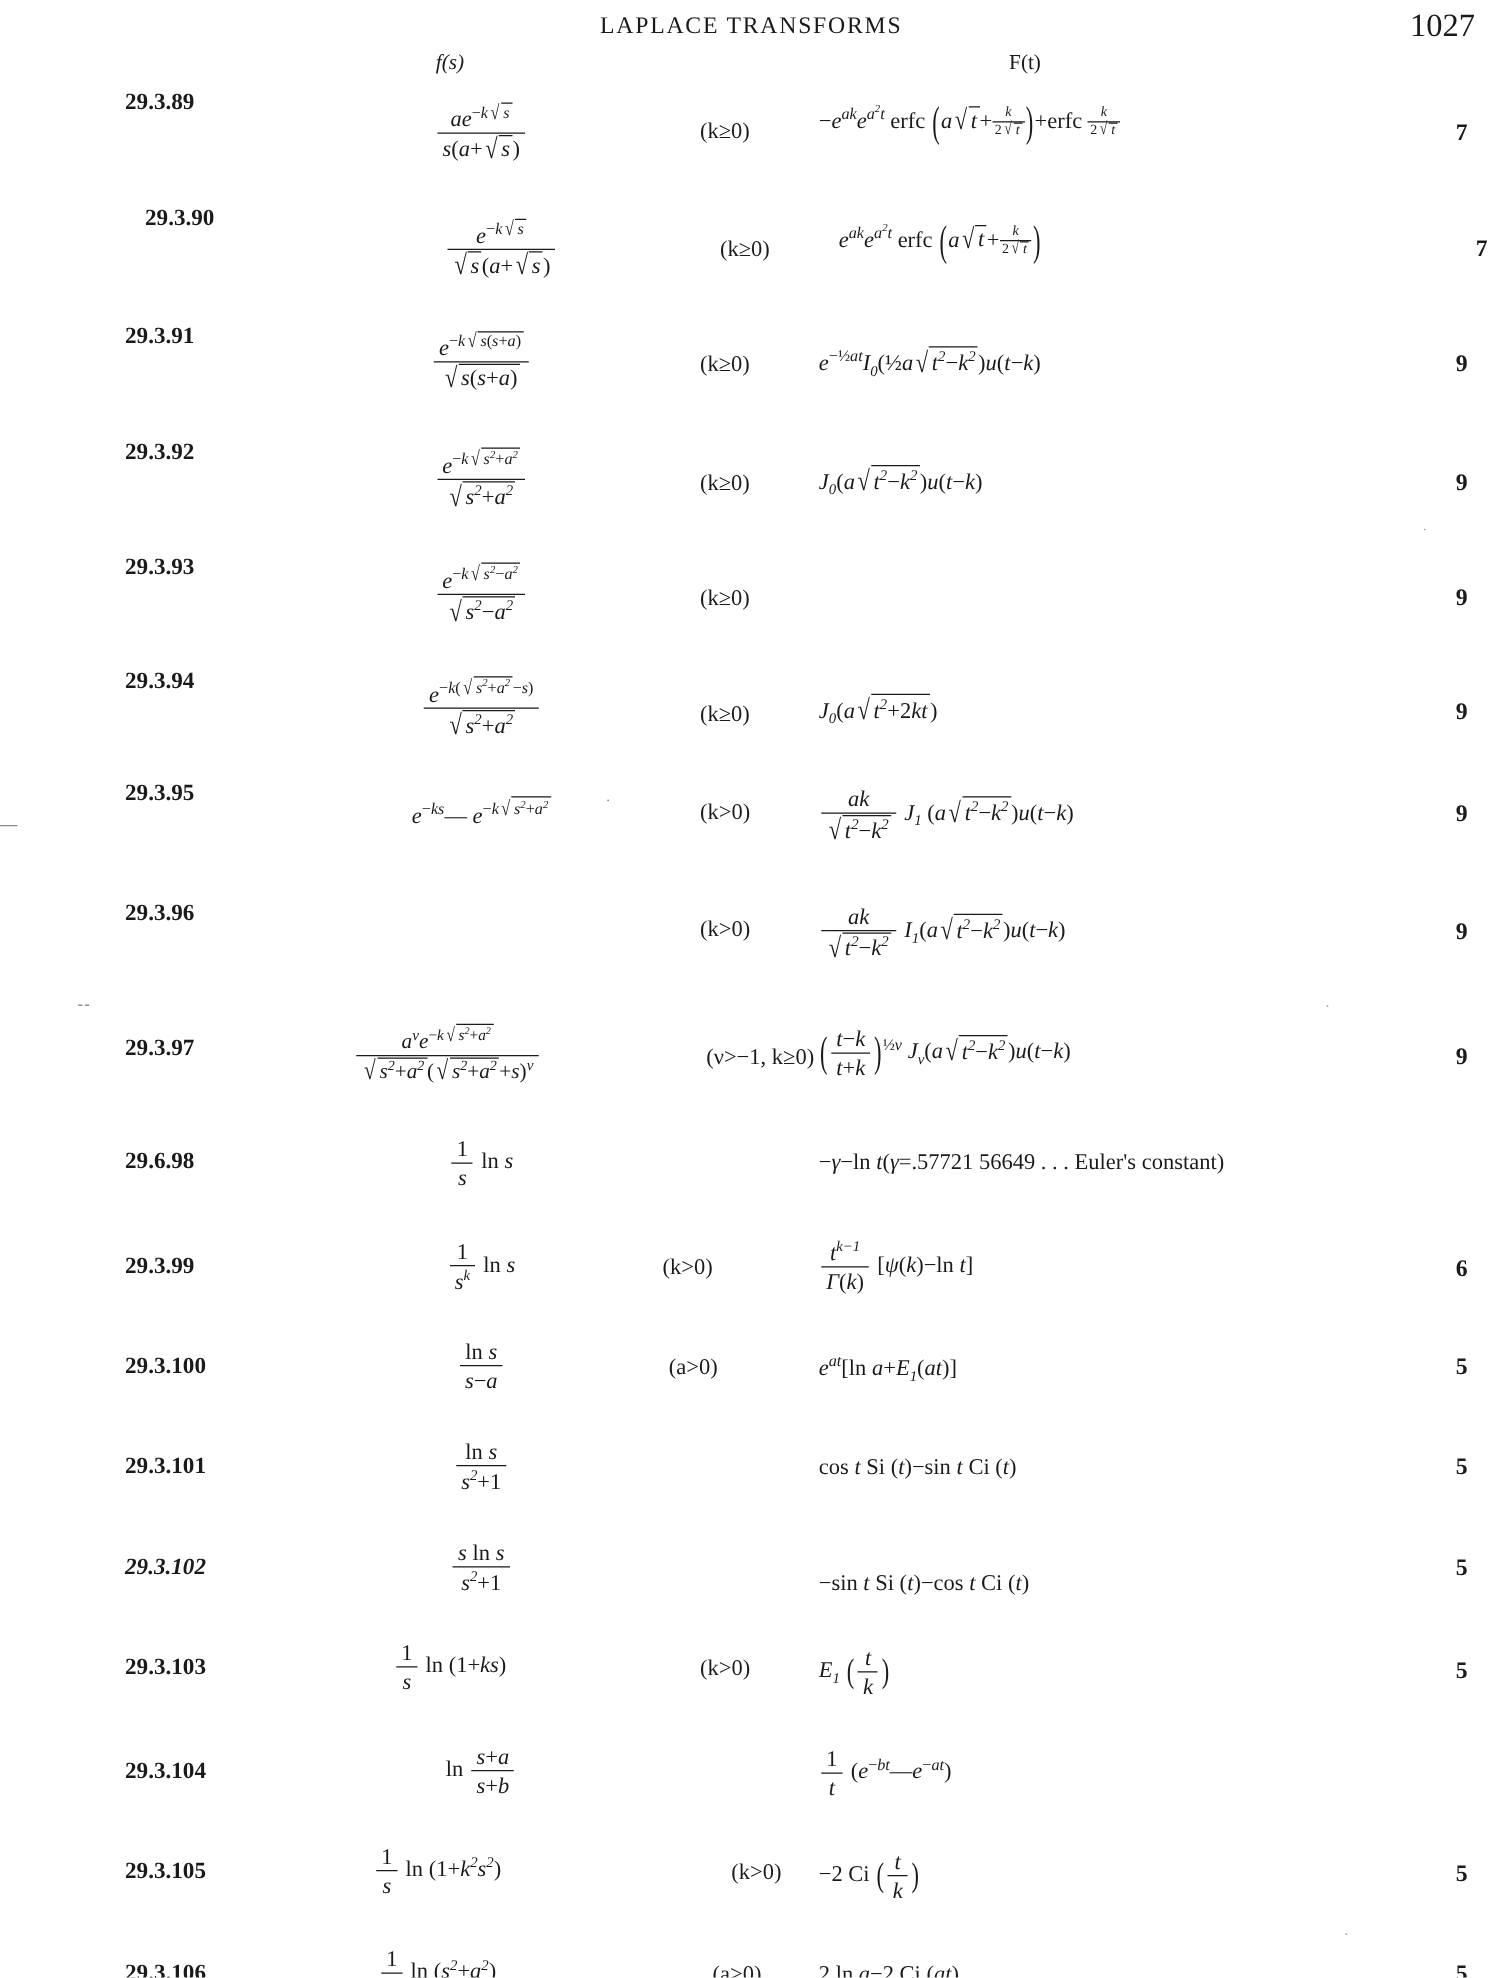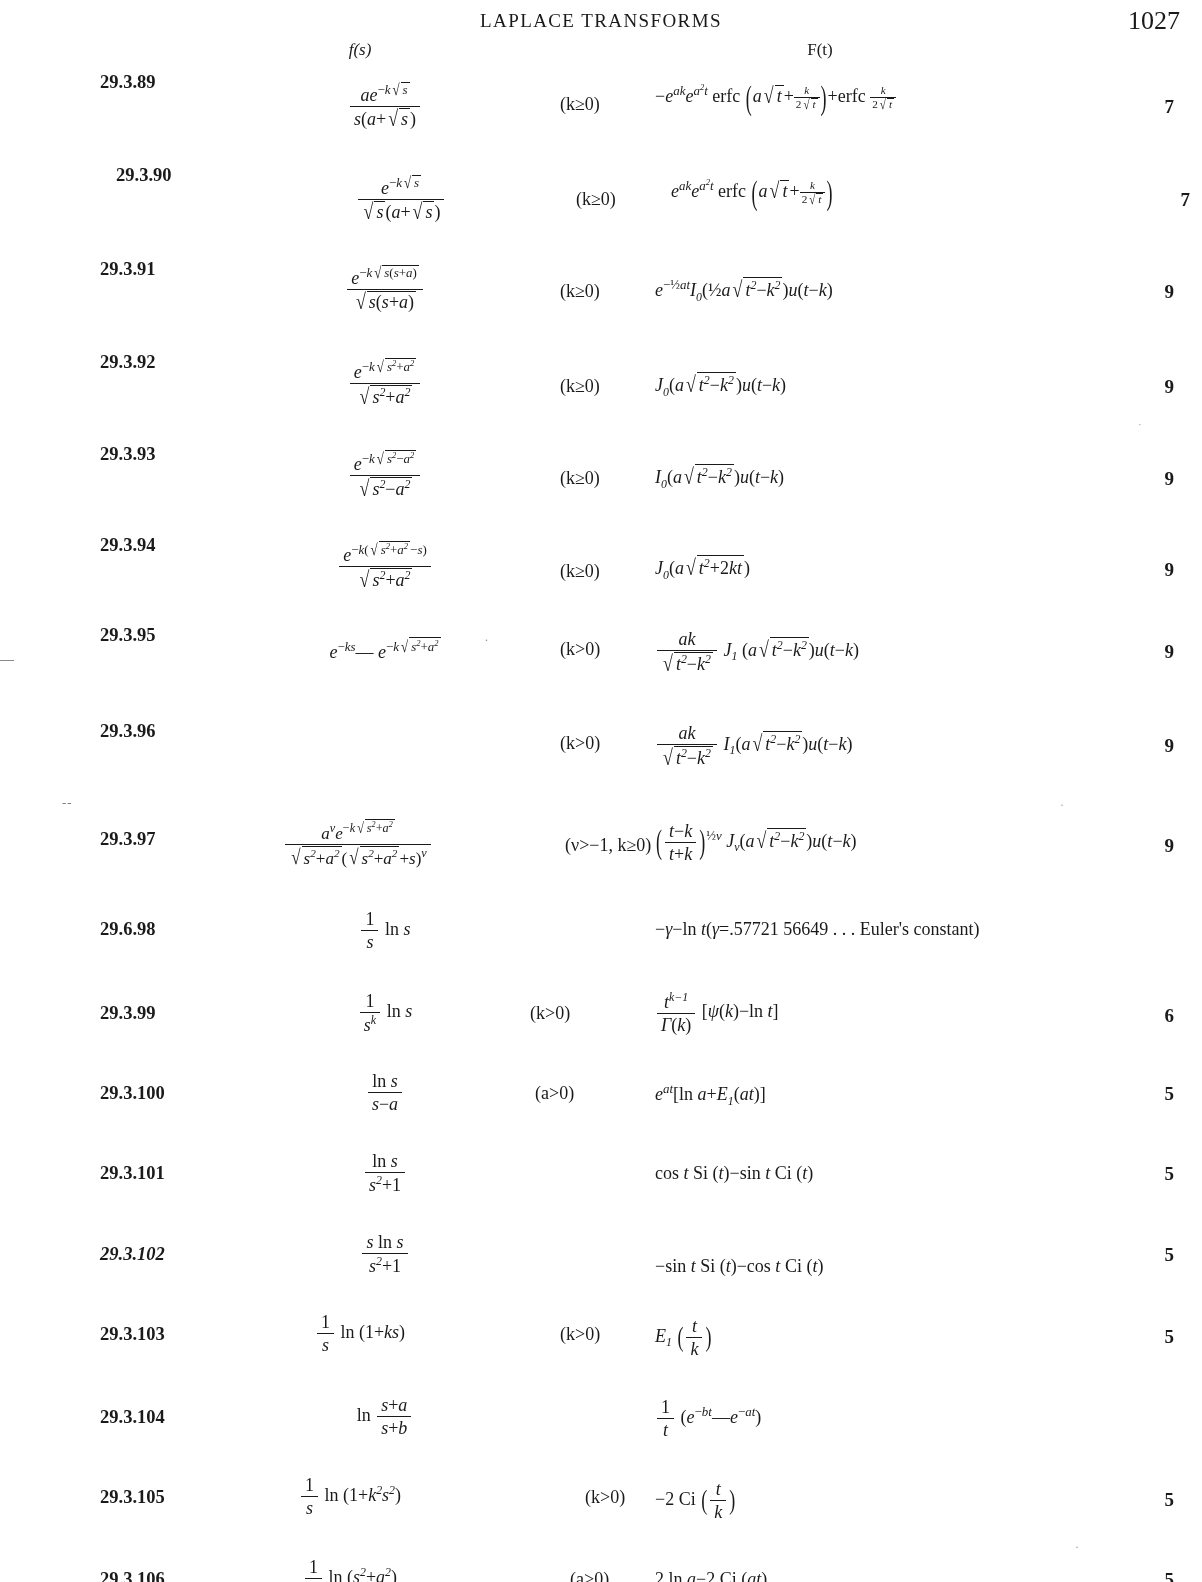--- a/index.html
+++ b/index.html
@@ -310,23 +310,20 @@
 
     <div class="row" style="height:91px;">
       <div class="cell-num">29.3.93</div>
       <div class="cell-fs" style="top:6px;">
         <span class="frac">
           <span class="num"><span class="ital">e</span><span class="exp">−<span class="ital">k</span><span class="sqrt"><span class="rad-sign">√</span><span class="radicand"><span class="ital">s</span><sup class="s">2</sup>−<span class="ital">a</span><sup class="s">2</sup></span></span></span></span>
           <span class="den"><span class="sqrt"><span class="rad-sign">√</span><span class="radicand"><span class="ital">s</span><sup class="s">2</sup>−<span class="ital">a</span><sup class="s">2</sup></span></span></span>
         </span>
       </div>
       <div class="cell-cond" style="top:24px;">(k≥0)</div>
-      <div class="cell-Ft" style="top:20px;">
-        <span class="ital">I</span><sub class="s">0</sub>(<span class="ital">a</span><span class="sqrt"><span class="rad-sign">√</span><span class="radicand"><span class="ital">t</span><sup class="s">2</sup>−<span class="ital">k</span><sup class="s">2</sup></span></span>)<span class="ital">u</span>(<span class="ital">t</span>−<span class="ital">k</span>)
-      </div>
       <div class="cell-ref" style="top:24px;">9</div>
     </div>
 
     <div class="row" style="height:90px;">
       <div class="cell-num">29.3.94</div>
       <div class="cell-fs" style="top:6px;">
         <span class="frac">
           <span class="num"><span class="ital">e</span><span class="exp">−<span class="ital">k</span>(<span class="sqrt"><span class="rad-sign">√</span><span class="radicand"><span class="ital">s</span><sup class="s">2</sup>+<span class="ital">a</span><sup class="s">2</sup></span></span>−<span class="ital">s</span>)</span></span>
           <span class="den"><span class="sqrt"><span class="rad-sign">√</span><span class="radicand"><span class="ital">s</span><sup class="s">2</sup>+<span class="ital">a</span><sup class="s">2</sup></span></span></span>
         </span>

